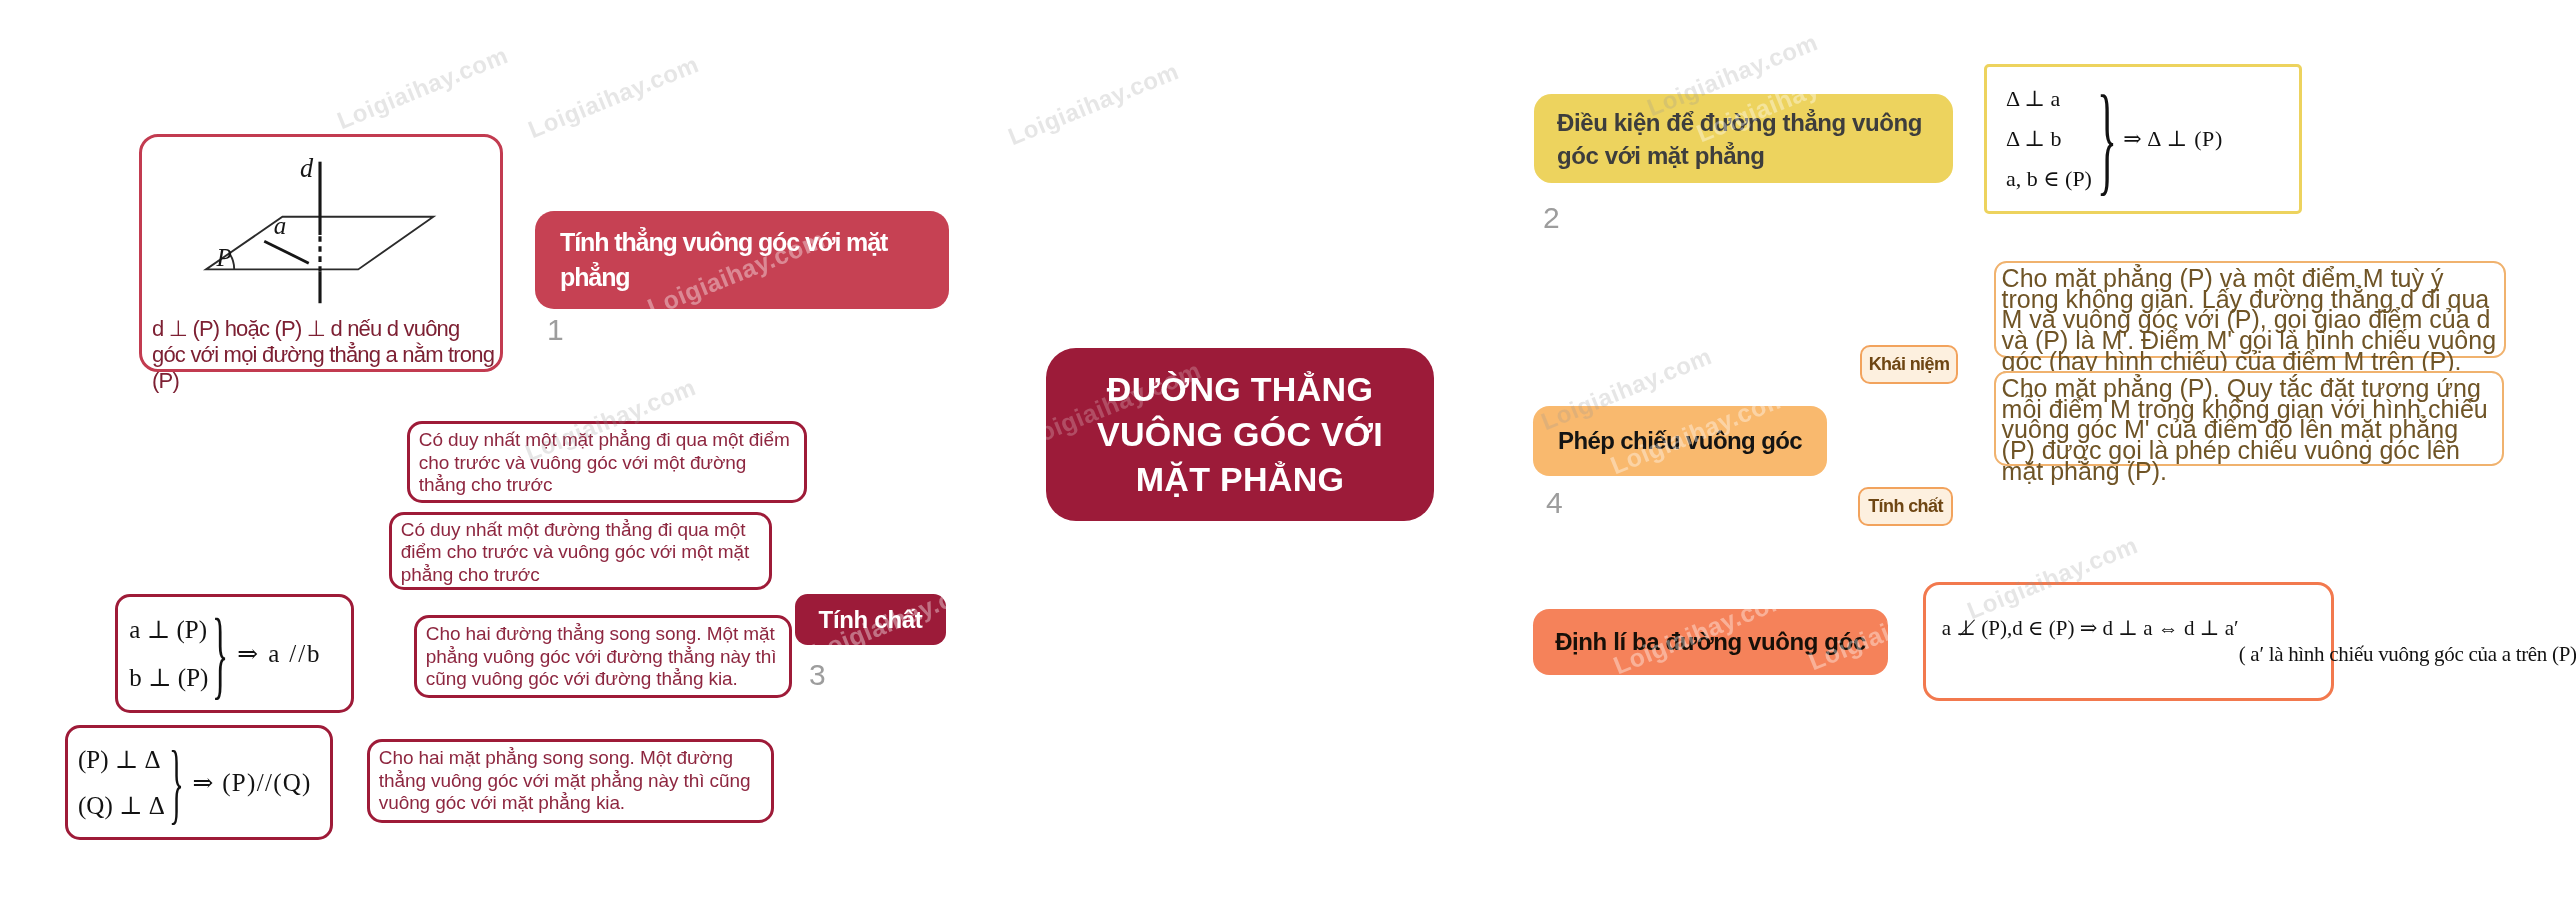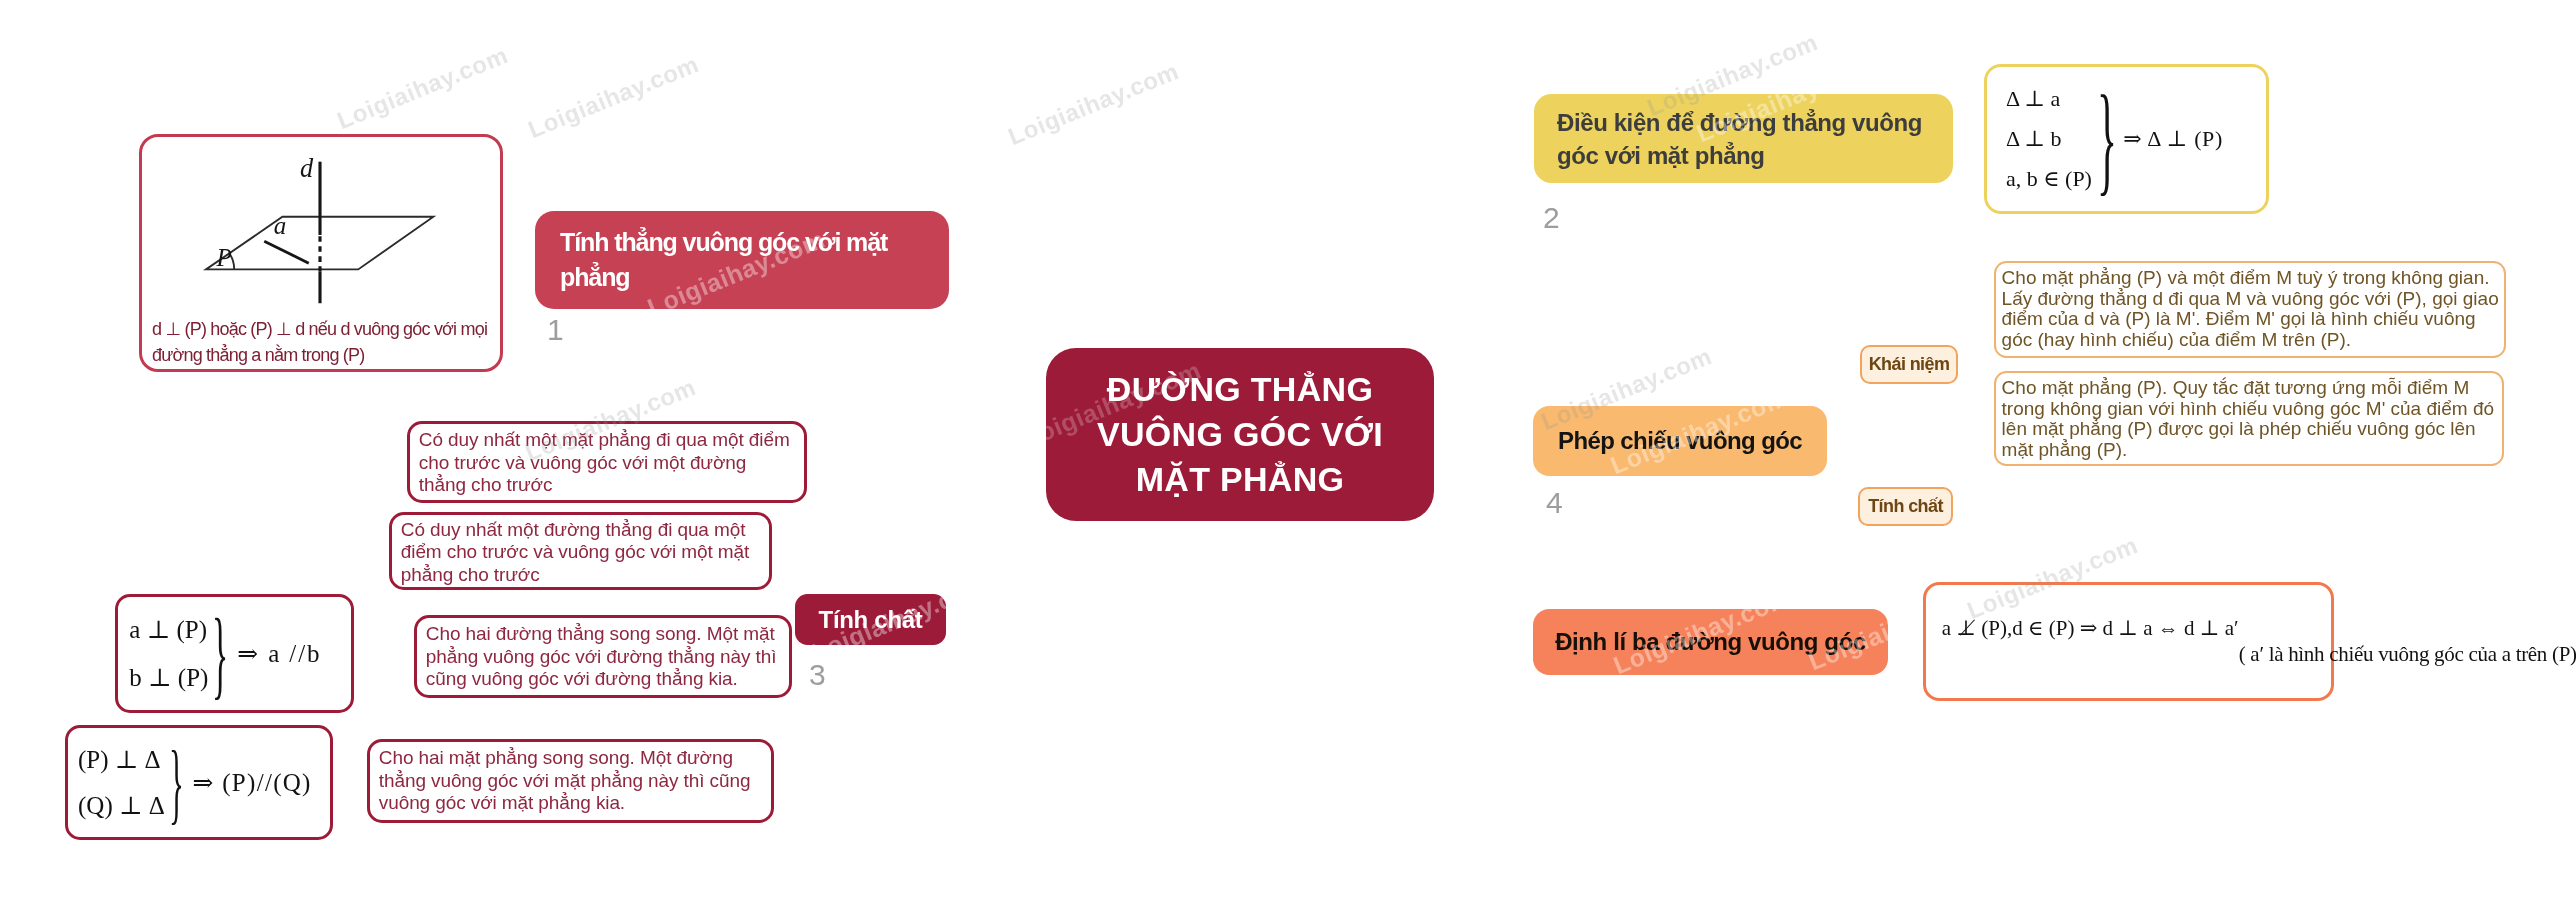--- a/index.html
+++ b/index.html
@@ -7,21 +7,21 @@
           font-family:"Liberation Sans","DejaVu Sans",sans-serif;}
   #wires{position:absolute;left:0;top:0;width:2576px;height:906px;}
   .node{position:absolute;box-sizing:border-box;}
   .idx{position:absolute;color:#9d9d9d;font-size:30px;font-weight:400;}
 
   
   .figure-box{left:139px;top:134px;width:364px;height:238px;background:#fff;
               border:3.1px solid #c23b50;border-radius:19px;}
   .figure-box svg{position:absolute;left:-3.1px;top:-3.1px;}
   .caption{position:absolute;left:10px;right:3.8px;top:179px;color:#7d2033;
-           font-size:18px;line-height:26px;font-weight:500;letter-spacing:-0.8px;}
+           font-size:22px;line-height:26px;font-weight:500;letter-spacing:-0.8px;}
 
   
   .branch1{overflow:hidden;left:535px;top:211px;width:414px;height:98px;background:#c64153;border-radius:19px;
            color:#fff;font-size:25px;line-height:35px;font-weight:600;
            display:flex;align-items:center;padding:0 25px;letter-spacing:-1.1px;}
   .center-box{overflow:hidden;left:1046px;top:348px;width:388px;height:173px;background:#9c1b39;border-radius:30px;
               color:#fff;font-weight:700;font-size:34px;line-height:45px;text-align:center;
               display:flex;flex-direction:column;justify-content:center;letter-spacing:0.3px;}
   .yellow-box{overflow:hidden;left:1534px;top:94px;width:419px;height:89px;background:#edd35e;border-radius:17.5px;
               color:#3d3d3d;font-size:24px;line-height:33px;font-weight:600;
@@ -38,37 +38,37 @@
 
   
   .sublabel{background:#fdf0df;border:2.5px solid #f2a35d;border-radius:10px;color:#6e4613;
             font-size:18px;font-weight:600;display:flex;align-items:center;justify-content:center;
             white-space:nowrap;letter-spacing:-0.6px;}
   .khai-label{left:1860px;top:345px;width:98px;height:39px;}
   .tinh4-label{left:1858px;top:487px;width:95px;height:39px;}
 
   
   .note{background:#fff;border:2.5px solid #f0b26e;border-radius:12.5px;color:#6f5426;
-        font-size:19px;line-height:20.7px;font-weight:500;padding:5px 4.4px 5px 5.6px;}
+        font-size:25px;line-height:20.7px;font-weight:500;padding:5px 4.4px 5px 5.6px;}
   .noteA{left:1994px;top:261px;width:512px;height:97px;}
   .noteB{left:1994px;top:371px;width:510px;height:95px;}
   .noteC{left:1991px;top:480px;width:520px;height:56px;padding-top:7.5px;}
 
   
   .tbox{background:#fff;border:3.1px solid #9e1b38;border-radius:15px;color:#8e2740;
         font-size:19px;line-height:22.6px;font-weight:500;padding:5px 8.8px;letter-spacing:-0.1px;}
   .t1{left:366px;top:421px;width:400px;height:82px;margin-left:41px;}
   .t2{left:389px;top:512px;width:383px;height:78px;padding-top:3.8px;}
   .t3{left:390px;top:615px;width:378px;height:83px;margin-left:24px;}
   .t4{left:367px;top:739px;width:407px;height:84px;}
 
   
   .formula{background:#fff;font-family:"Liberation Serif","DejaVu Serif",serif;color:#121212;
            display:flex;align-items:center;}
-  .yformula{left:1984px;top:64px;width:285px;height:150px;border:3.1px solid #edd35e;border-radius:17px;
+  .yformula{left:1984px;top:64px;width:318px;height:150px;border:3.1px solid #edd35e;border-radius:5px;
             padding-left:19px;font-size:22px;}
   .f1{left:115px;top:594px;width:239px;height:119px;border:3.1px solid #9e1b38;border-radius:15px;
       padding-left:11.3px;font-size:25px;}
   .f2{left:65px;top:725px;width:268px;height:115px;border:3.1px solid #9e1b38;border-radius:15px;
       padding-left:10px;font-size:25px;}
   .f5{left:1923px;top:582px;width:411px;height:119px;border:3.1px solid #f2794e;border-radius:16.3px;
       font-size:21px;}
   .fcol{display:flex;flex-direction:column;}
   .fcol span{white-space:nowrap;}
   .concl{white-space:nowrap;}

